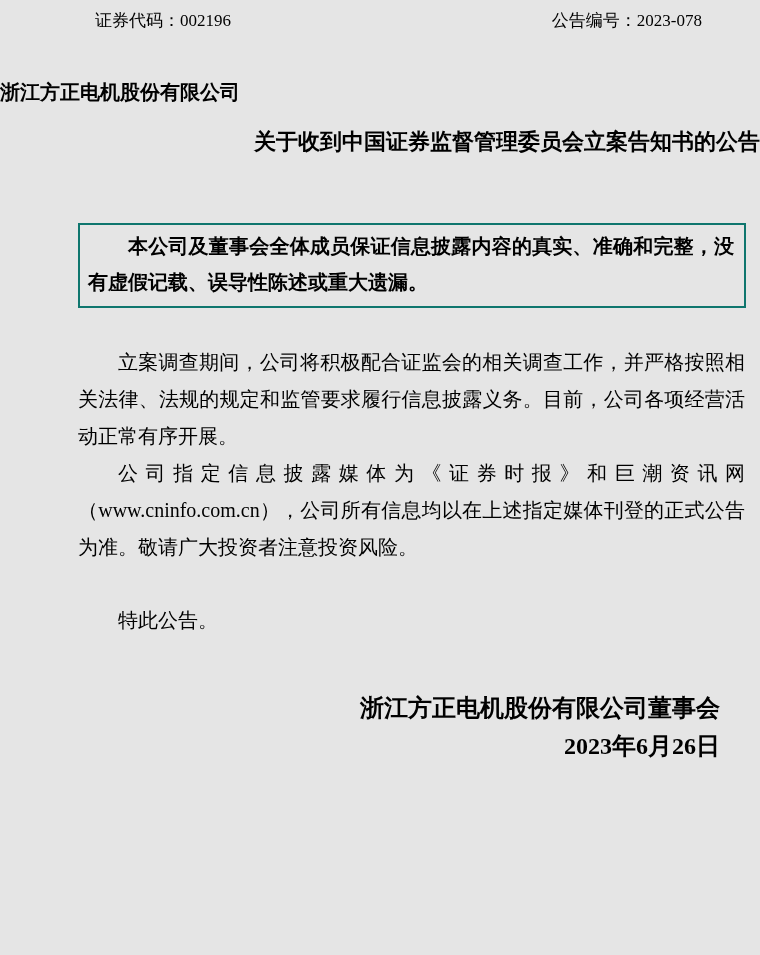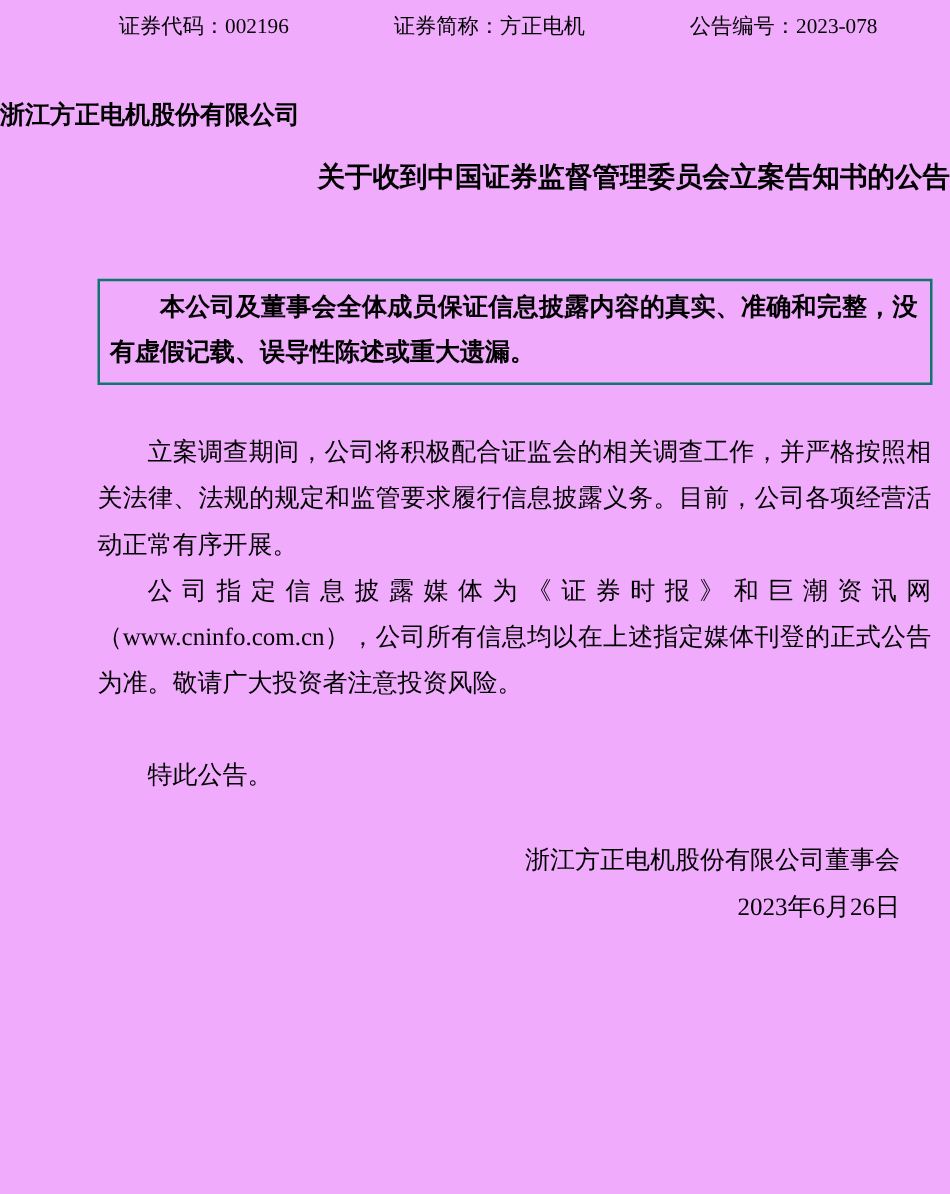--- a/index.html
+++ b/index.html
@@ -4,21 +4,21 @@
 <style>
   html, body {
     margin: 0;
     padding: 0;
     background: #ffffff;
   }
   .page {
     position: relative;
     width: 760px;
     height: 955px;
-    background: #f0abfc;
+    background: #e5e5e5;
     color: #000000;
     font-family: "Liberation Serif", "DejaVu Serif", serif;
     overflow: hidden;
     box-sizing: border-box;
   }
   
   .doc-header {
     display: flex;
     justify-content: space-between;
     align-items: baseline;
@@ -67,38 +67,38 @@
     text-indent: 2em;
     text-align: justify;
     text-justify: inter-ideograph;
   }
   .closing {
     margin-top: 36px !important;
     text-align: left;
   }
   
   .signature-block {
-    margin-top: 30px;
+    margin-top: 50px;
     padding-right: 40px;
     text-align: right;
-    font-size: 20px;
+    font-size: 24px;
     line-height: 38px;
+    font-weight: bold;
   }
   .signature-block div {
     margin: 0;
   }
 </style>
 </head>
 <body>
 
 <div class="page">
 
   <div class="doc-header">
     <span>证券代码：002196</span>
-    <span>证券简称：方正电机</span>
     <span>公告编号：2023-078</span>
   </div>
 
   <div class="doc-title">浙江方正电机股份有限公司</div>
 
   <div class="doc-subtitle">关于收到中国证券监督管理委员会立案告知书的公告</div>
 
   <div class="disclaimer-box">
     <p>本公司及董事会全体成员保证信息披露内容的真实、准确和完整，没有虚假记载、误导性陈述或重大遗漏。</p>
   </div>

